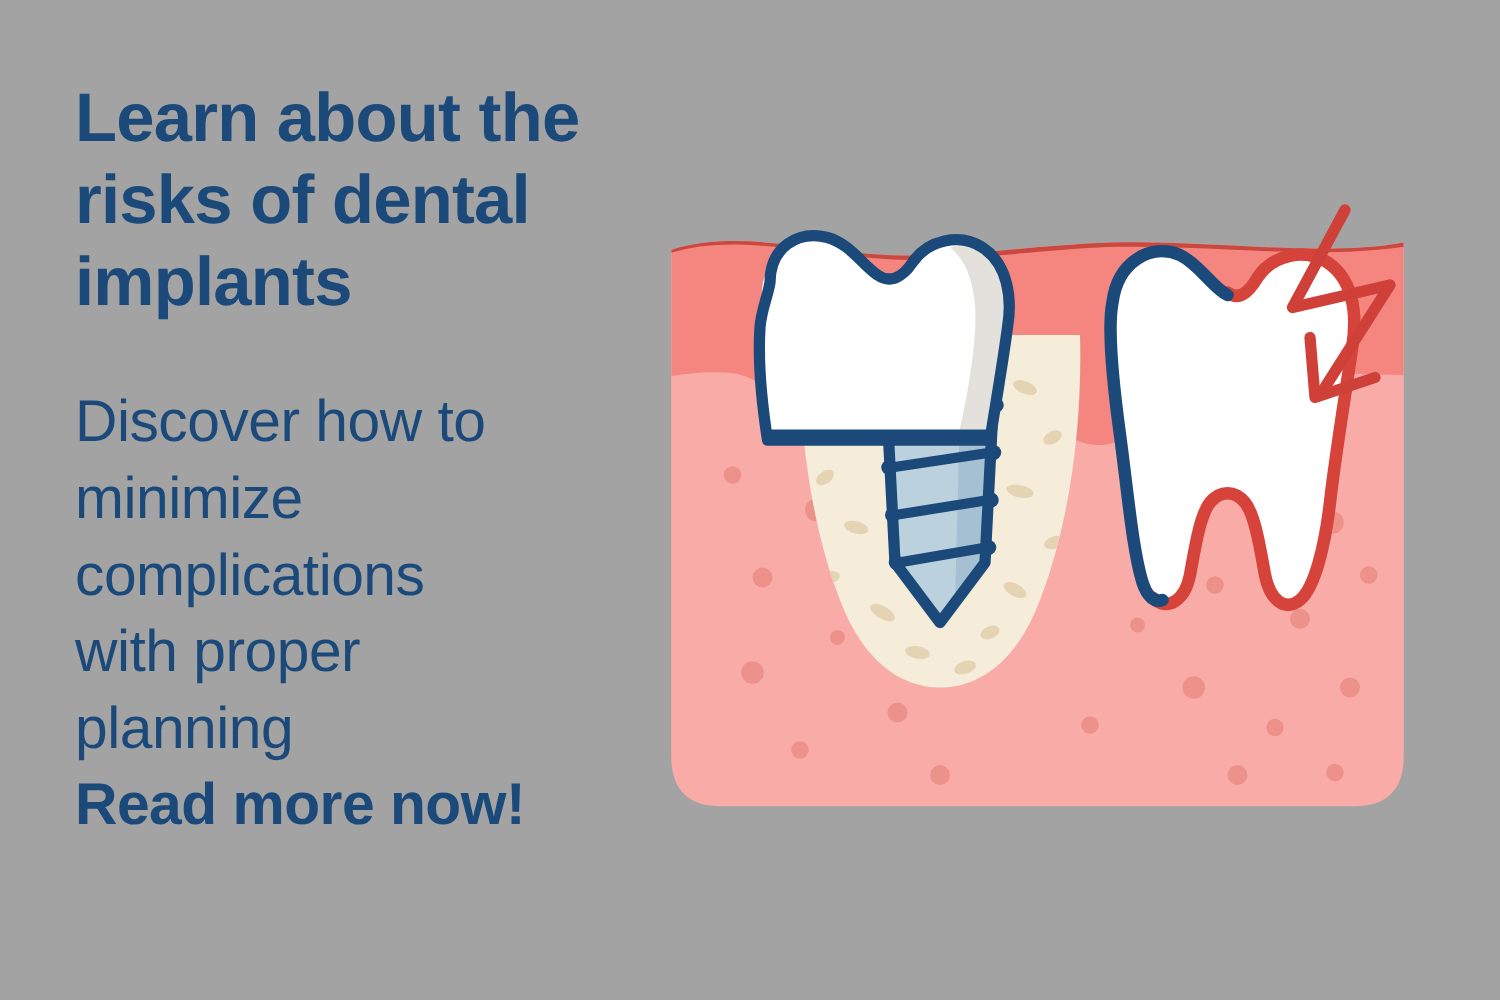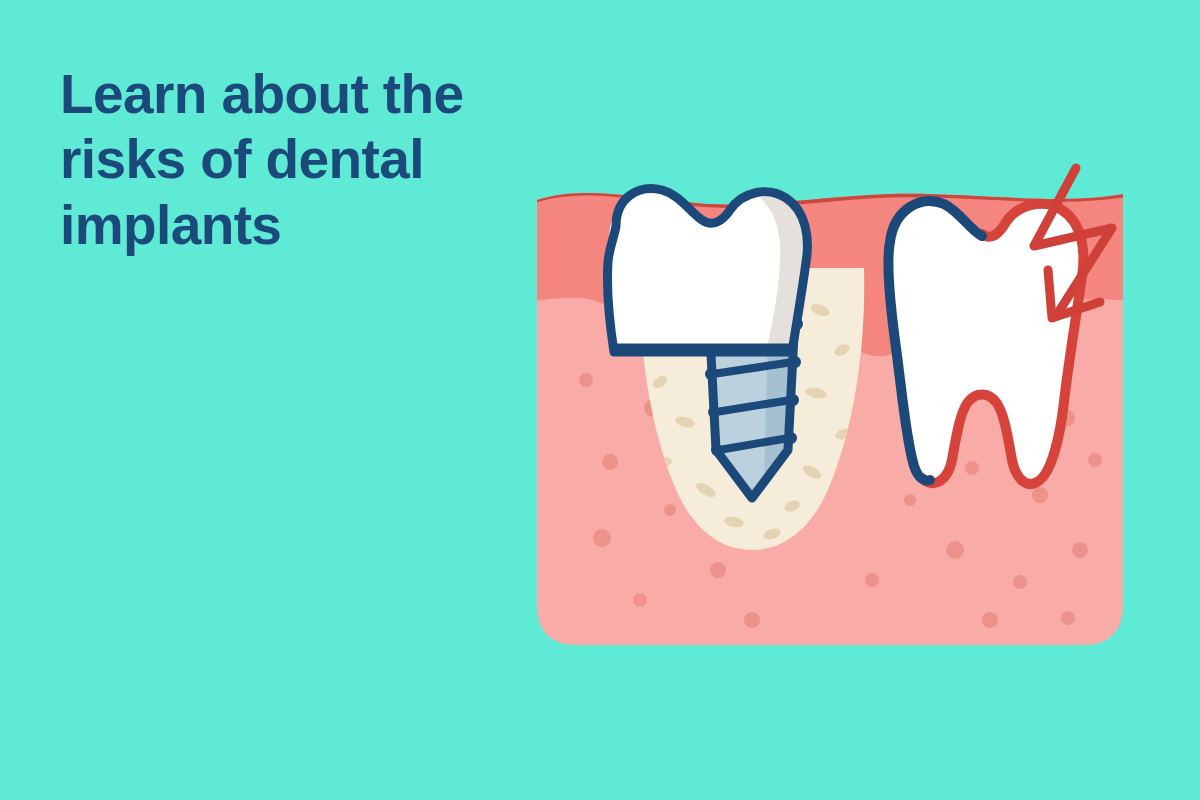--- a/index.html
+++ b/index.html
@@ -10,21 +10,21 @@
     width: 1200px;
     height: 800px;
     background: #FDF1E3;
     font-family: "Liberation Sans", sans-serif;
     overflow: hidden;
   }
   #banner {
     position: relative;
     width: 1200px;
     height: 800px;
-    background: #5eead4;
+    background: #a3a3a3;
     overflow: hidden;
   }
   #text-column {
     position: absolute;
     left: 60px;
     top: 62px;
     width: 510px;
   }
   #headline {
     color: #1B4A7A;
@@ -75,20 +75,28 @@
 </head>
 <body>
 
 <div id="banner">
 
   <div id="text-column">
     <h1 id="headline">Learn about the
 risks of dental
 implants</h1>
 
+    <div id="subhead-block">
+      <p id="subhead">Discover how to
+minimize
+complications
+with proper
+planning</p>
+      <p id="cta">Read more now!</p>
+    </div>
   </div>
 
   <div id="illustration">
     <svg viewBox="0 0 650 520" xmlns="http://www.w3.org/2000/svg">
       <defs>
         <clipPath id="gumClip">
           <path d="M17,50
                    C 60,36 110,46 165,52
                    C 230,60 300,46 370,44
                    C 450,42 540,56 603,44

